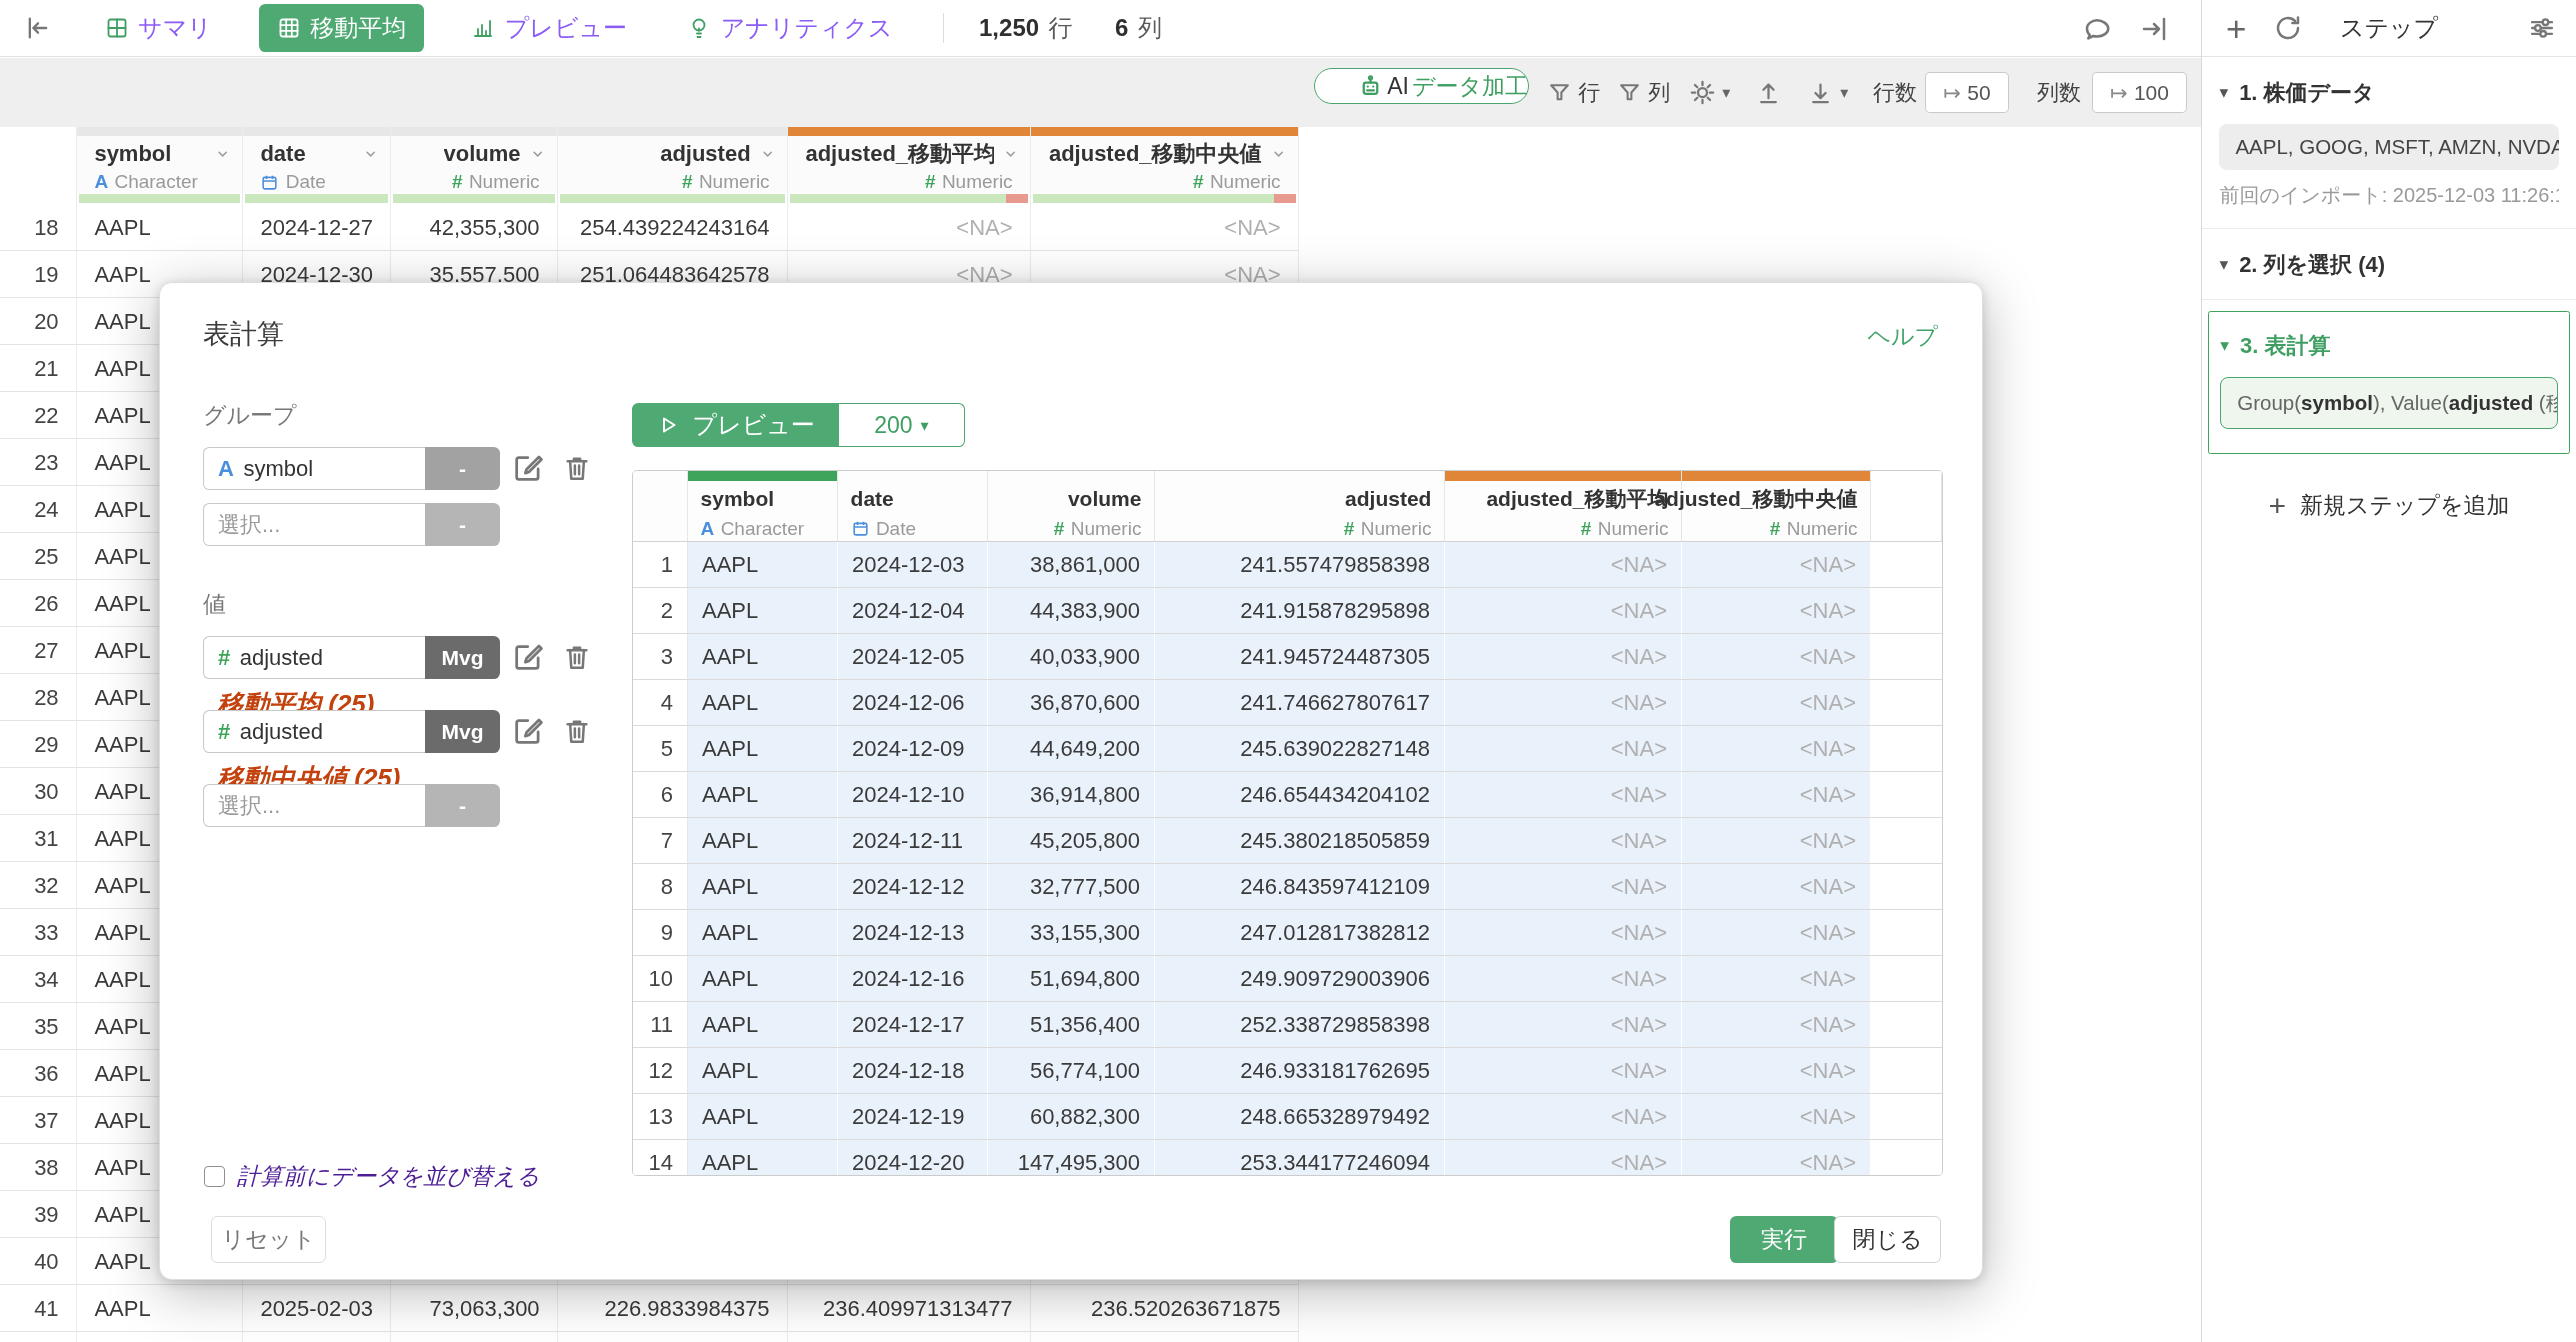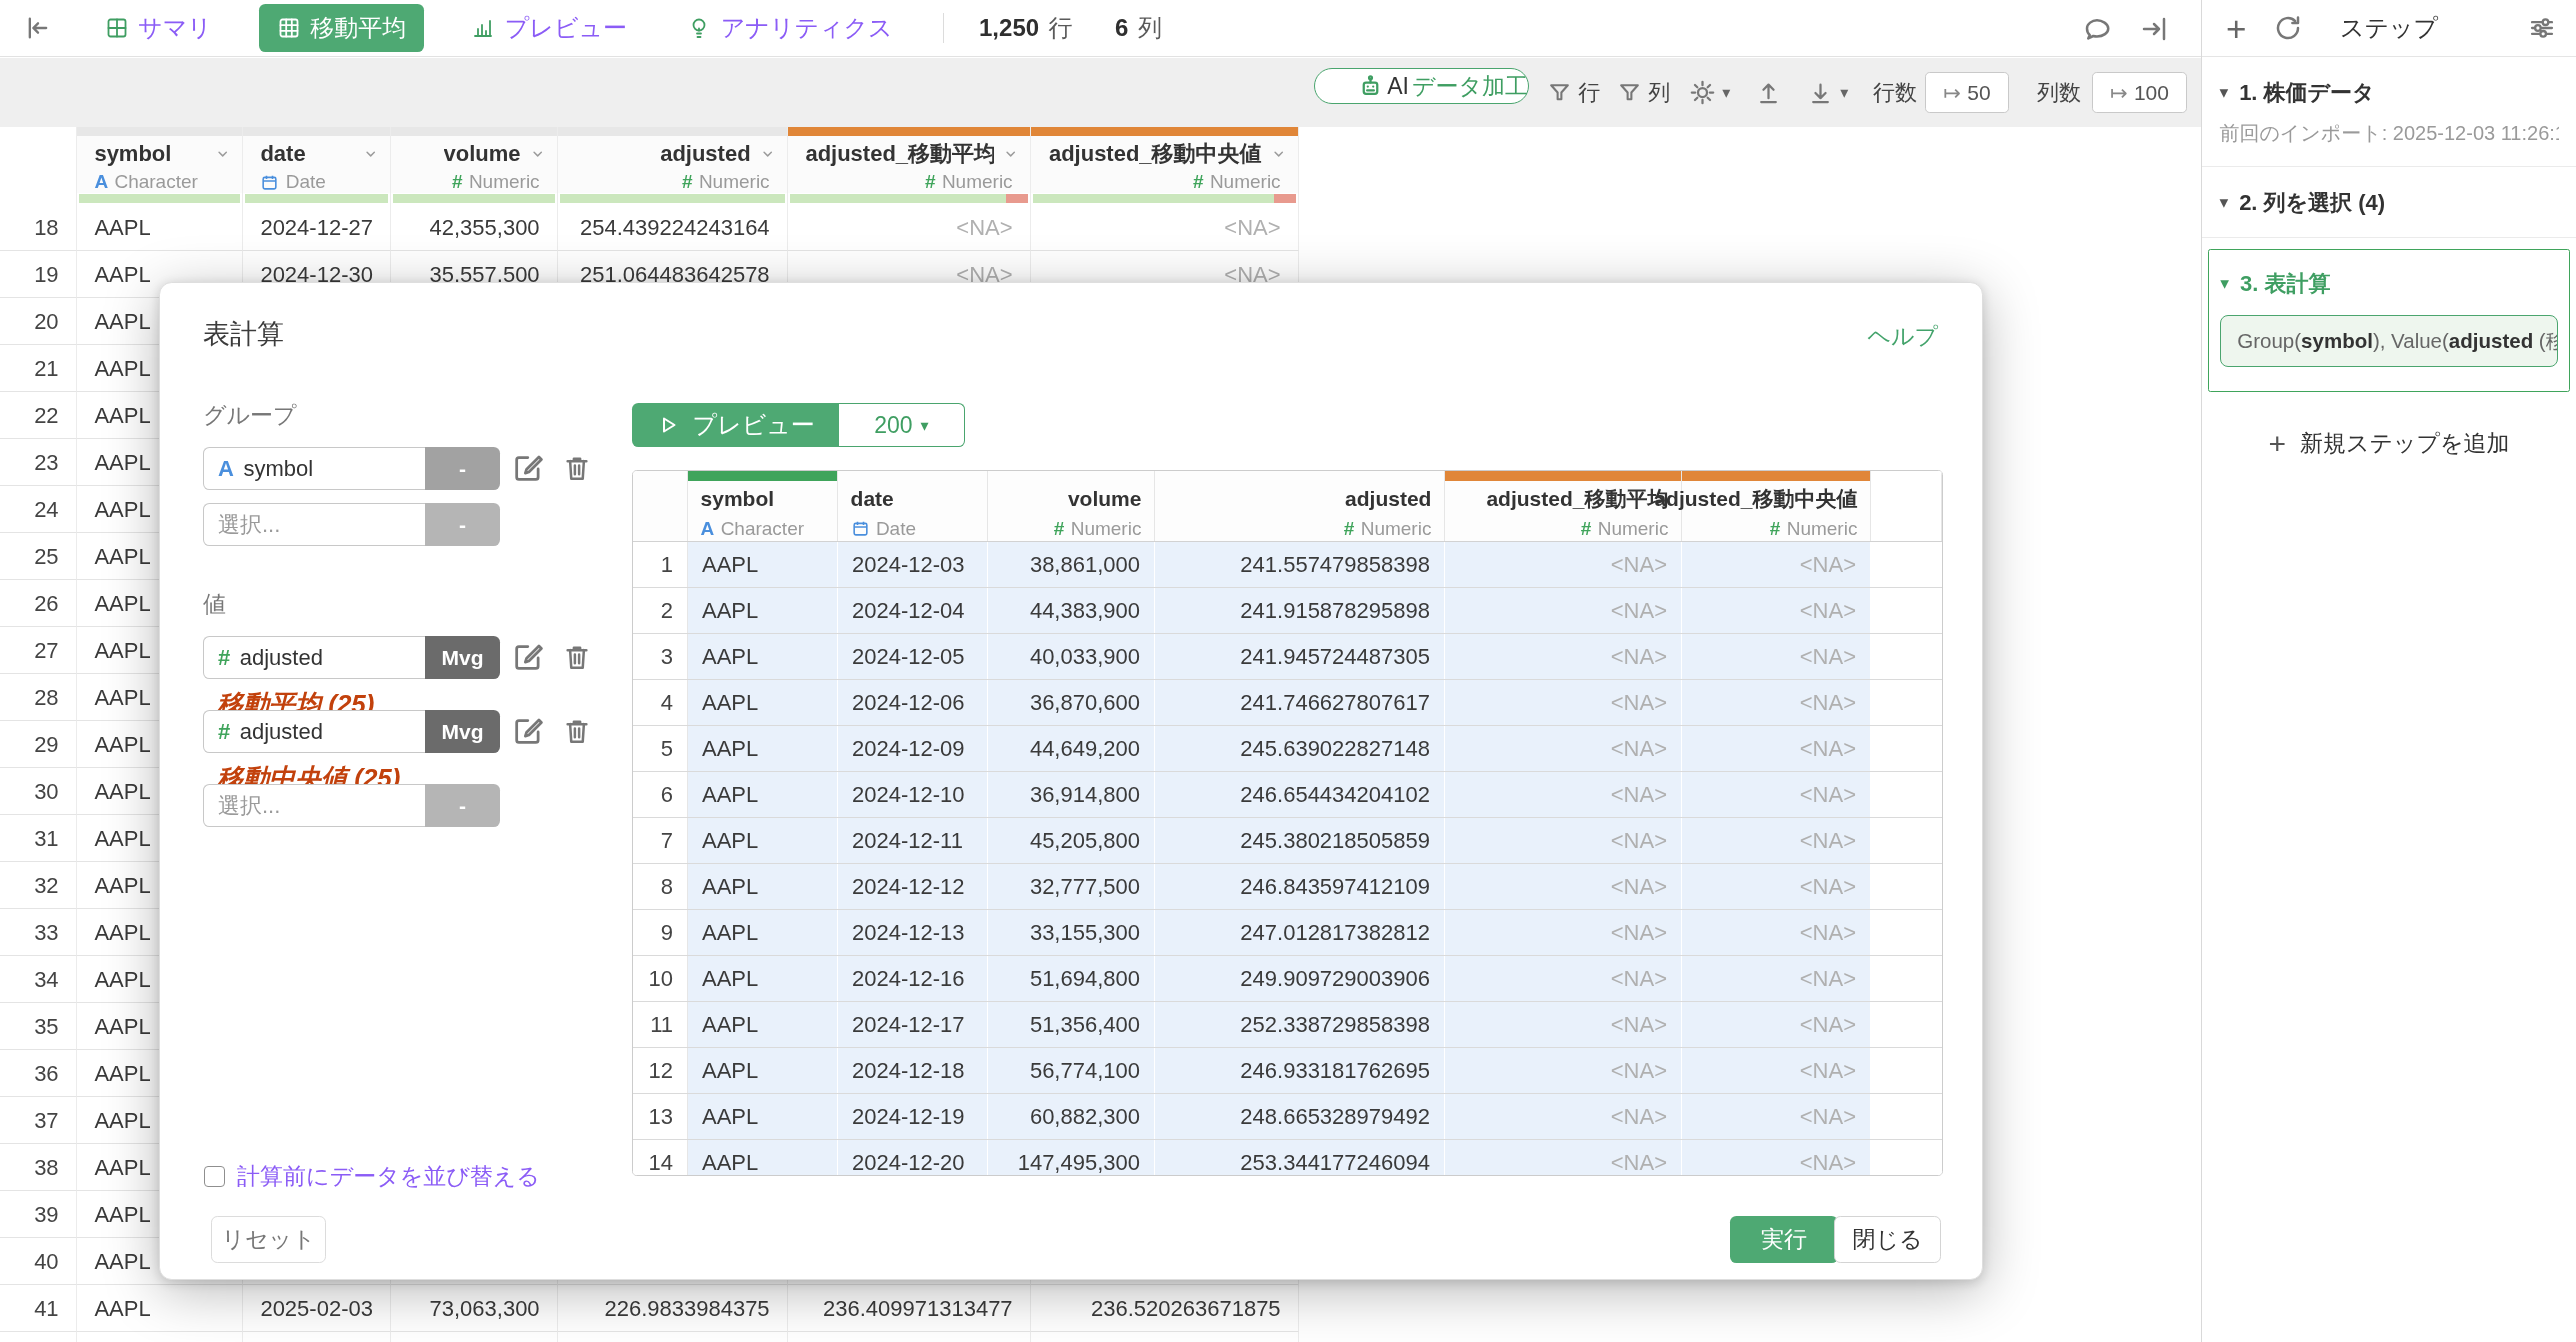--- a/index.html
+++ b/index.html
@@ -83,21 +83,21 @@
   .finput .ph { color:#9a9a9a; }
   .fsuffix { width:75px; border-radius:0 6.3px 6.3px 0; display:flex; align-items:center; justify-content:center;
              color:#fff; font-size:21px; font-weight:700; }
   .sfx-dash { background:#a2a2a2; }
   .sfx-dash.lite { background:#b5b5b5; }
   .sfx-dark { background:#6b6b6b; }
   .rowicons { position:absolute; display:flex; gap:17.4px; align-items:center; }
   .caption-green { position:absolute; left:57px; font-size:26px; font-weight:700; color:#c2410c;font-style:italic; }
   .checkline { position:absolute; left:44px; top:878px; display:flex; align-items:center; gap:12.6px; }
   .checkbox { width:20.5px; height:20.5px; border:1.6px solid #8f8f8f; border-radius:4px; background:#fff; }
-  .checklabel { font-size:23px; color:#8b5cf6; }
+  .checklabel { font-size:23px; color:#4c1d95;font-style:italic; }
 
   .preview-btn { position:absolute; left:472px; top:120px; height:44px; display:flex; }
   .pb-green { background:#4ea973; color:#fff; font-size:24px; display:flex; align-items:center; gap:12.6px;
               padding:0 24px; border-radius:6.3px 0 0 6.3px; }
   .pb-count { background:#fff; border:1.6px solid #4aa56e; border-left:none; border-radius:0 6.3px 6.3px 0;
               color:#3f9e62; font-size:23px; display:flex; align-items:center; justify-content:center; gap:8px; width:126px; }
 
   .preview-table { position:absolute; left:472px; top:187px; width:1311px; height:706px; background:#fff;
                    border:0.8px solid #ccc; border-radius:4.7px; overflow:hidden; }
   .phead { display:flex; border-bottom:1.6px solid #d2d2d2; background:#fdfdfd; }
@@ -981,20 +981,21 @@
             <circle cx="13" cy="17" r="2.4" style="fill:#fff;stroke:#777;stroke-width:2;"></circle>
           </svg>
       </span>
     </div>
 
     <div class="step">
       <div class="step-label">
         <span class="arrow">▾</span>
         <span>1. 株価データ</span>
       </div>
+      <div class="pill">AAPL, GOOG, MSFT, AMZN, NVDA</div>
       <div class="step-caption">前回のインポート: 2025-12-03 11:26:12 PM</div>
     </div>
 
     <div class="step">
       <div class="step-label">
         <span class="arrow">▾</span>
         <span>2. 列を選択 (4)</span>
       </div>
     </div>
 

